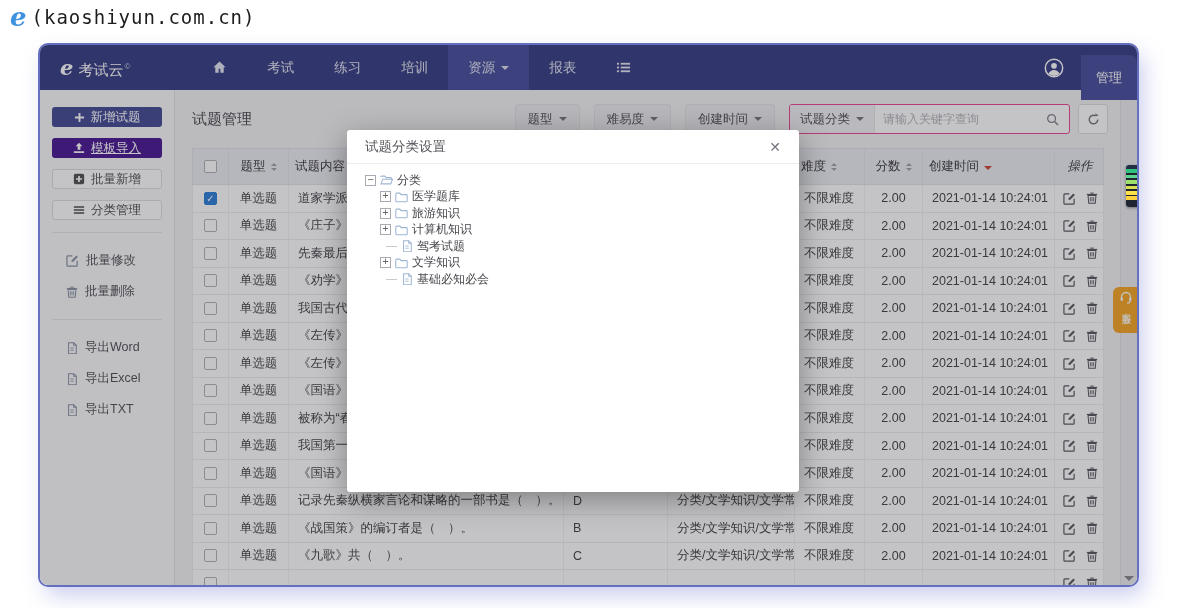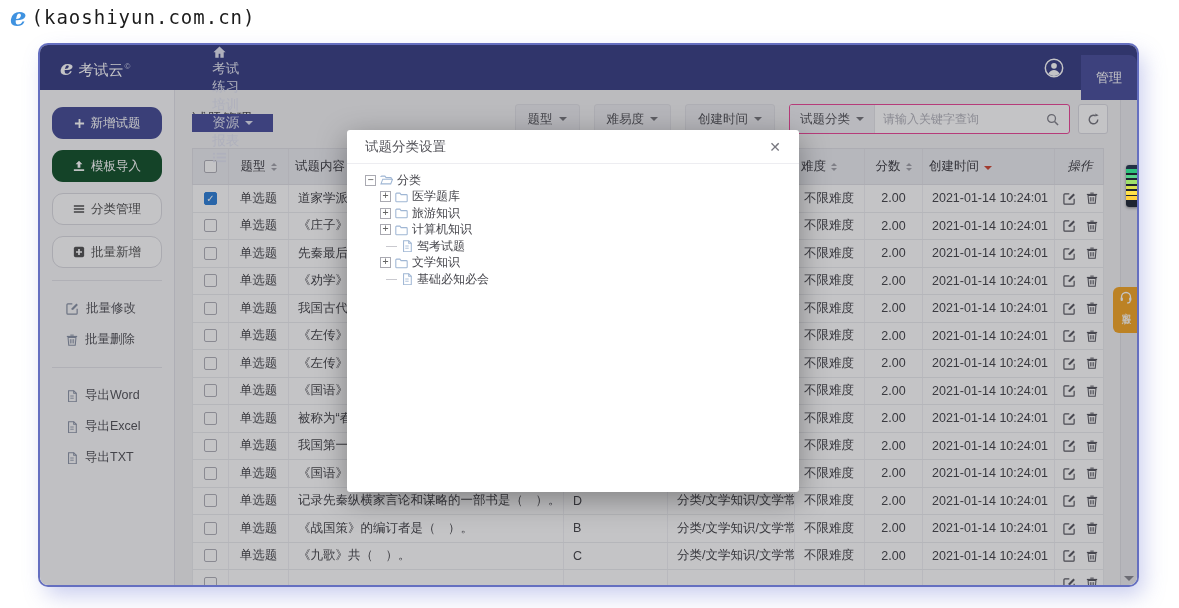--- a/index.html
+++ b/index.html
@@ -11,33 +11,33 @@
   .logo-e{color:#3f92e0;font-family:"DejaVu Serif","Liberation Serif",serif;font-style:italic;font-weight:bold;font-size:26px;line-height:20px;}
   
   .window{position:absolute;left:40px;top:45px;width:1097px;height:540px;border-radius:8px;background:#f3f3f5;
     overflow:hidden;box-shadow:0 0 0 2px #656fc0,6px 10px 22px rgba(110,120,210,.38);}
   
   .navbar{height:45px;background:#3a4086;display:flex;align-items:center;color:#e8eaf6;position:relative;z-index:1;}
   .brand{display:flex;align-items:baseline;margin-left:20px;}
   .brand-e{color:#fff;font-family:"DejaVu Serif","Liberation Serif",serif;font-style:italic;font-weight:bold;font-size:21px;}
   .brand-name{color:#fff;font-size:15px;margin-left:5px;}
   .brand-sup{color:#cfd3ea;font-size:8px;margin-left:1px;position:relative;top:-6px;}
-  .nav-items{display:flex;align-items:stretch;height:100%;margin-left:62px;flex-direction:column;}
+  .nav-items{display:flex;align-items:stretch;height:100%;margin-left:62px;}
   .nav-item{display:flex;align-items:center;gap:6px;padding:0 20px;font-size:13.5px;color:#e3e5f2;cursor:pointer;}
   .nav-item.active{background:#4b519e;}
   .caret-down{width:0;height:0;border:4px solid transparent;border-top-color:#dfe1f0;margin-top:4px;}
   .nav-right{margin-left:auto;display:flex;align-items:center;height:100%;}
   .avatar{margin-right:16px;color:#fff;display:flex;}
   .admin-tab{height:100%;display:flex;align-items:center;background:#4b519e;padding:0 15px;font-size:13px;color:#fff;border-top-right-radius:8px;margin-top:20px;}
   
   .content{position:absolute;top:45px;left:0;right:0;bottom:0;display:flex;}
   .sidebar{width:135px;flex:none;background:#fafafb;border-right:1px solid #e2e2e8;padding-top:17px;}
-  .side-btn{width:110px;height:32px;margin:0 auto 11px;border-radius:11px;display:flex;align-items:center;justify-content:center;gap:6px;font-size:12.5px;cursor:pointer;}
+  .side-btn{width:110px;height:20px;margin:0 auto 11px;border-radius:3px;display:flex;align-items:center;justify-content:center;gap:6px;font-size:12.5px;cursor:pointer;}
   .side-btn.primary{background:#474e97;color:#fff;}
-  .side-btn.warning{background:#14532d;color:#fff;}
+  .side-btn.warning{background:#4c1d95;color:#fff;text-decoration:underline;}
   .side-btn.outline{background:#fff;border:1px solid #dcdce2;color:#555;}
   .side-btn .ico,.side-link .ico{display:flex;}
   .side-divider{height:1px;background:#e5e5ea;margin:12px 12px;}
   .side-link{display:flex;align-items:center;gap:7px;padding:7px 0 7px 26px;font-size:12.5px;color:#54545a;cursor:pointer;}
   .side-link .ico{color:#8a93a6;}
   
   .main{flex:1;position:relative;overflow:hidden;}
   .toolbar{position:absolute;top:14px;left:17px;right:12px;height:30px;display:flex;align-items:center;}
   .page-title{font-size:15px;color:#4c4c52;margin-right:auto;}
   .filter-btn{height:30px;display:flex;align-items:center;gap:6px;padding:0 12px;margin-left:14px;background:#ededf0;
@@ -172,37 +172,37 @@
               <svg viewBox="0 0 14 14" width="12" height="12">
                 <path d="M7 .8l4 4.2H8.6v4H5.4V5H3z" fill="currentColor"></path>
                 <rect x="1" y="10.8" width="12" height="2" fill="currentColor"></rect>
               </svg>
             </span>
             <span>模板导入</span>
           </div>
           <div class="side-btn outline">
             <span class="ico">
               <svg viewBox="0 0 14 14" width="12" height="12">
+                <rect x="1" y="1" width="12" height="12" rx="2" fill="currentColor"></rect>
+                <path d="M6 3.5h2V6h2.5v2H8v2.5H6V8H3.5V6H6z" fill="#fff"></path>
+              </svg>
+            </span>
+            <span>批量新增</span>
+          </div>
+          <div class="side-btn outline">
+            <span class="ico">
+              <svg viewBox="0 0 14 14" width="12" height="12">
                 <g fill="currentColor">
                   <rect x="1" y="2.6" width="12" height="1.8"></rect>
                   <rect x="1" y="6.1" width="12" height="1.8"></rect>
                   <rect x="1" y="9.6" width="12" height="1.8"></rect>
                 </g>
               </svg>
             </span>
             <span>分类管理</span>
-          </div>
-          <div class="side-btn outline">
-            <span class="ico">
-              <svg viewBox="0 0 14 14" width="12" height="12">
-                <rect x="1" y="1" width="12" height="12" rx="2" fill="currentColor"></rect>
-                <path d="M6 3.5h2V6h2.5v2H8v2.5H6V8H3.5V6H6z" fill="#fff"></path>
-              </svg>
-            </span>
-            <span>批量新增</span>
           </div>
         </div>
       <div class="side-divider"></div>
       <div id="side-links-1">
           <div class="side-link">
             <span class="ico">
               <svg viewBox="0 0 14 14" width="13" height="13">
                 <path d="M12 7.2v4.8a1 1 0 0 1-1 1H2a1 1 0 0 1-1-1V3a1 1 0 0 1 1-1h4.8" fill="none" stroke="currentColor" stroke-width="1.3"></path>
                 <path d="M5.8 8.2l1.7.5 5.3-5.4L11.2 1.7 5.9 7z" fill="currentColor"></path>
               </svg>

